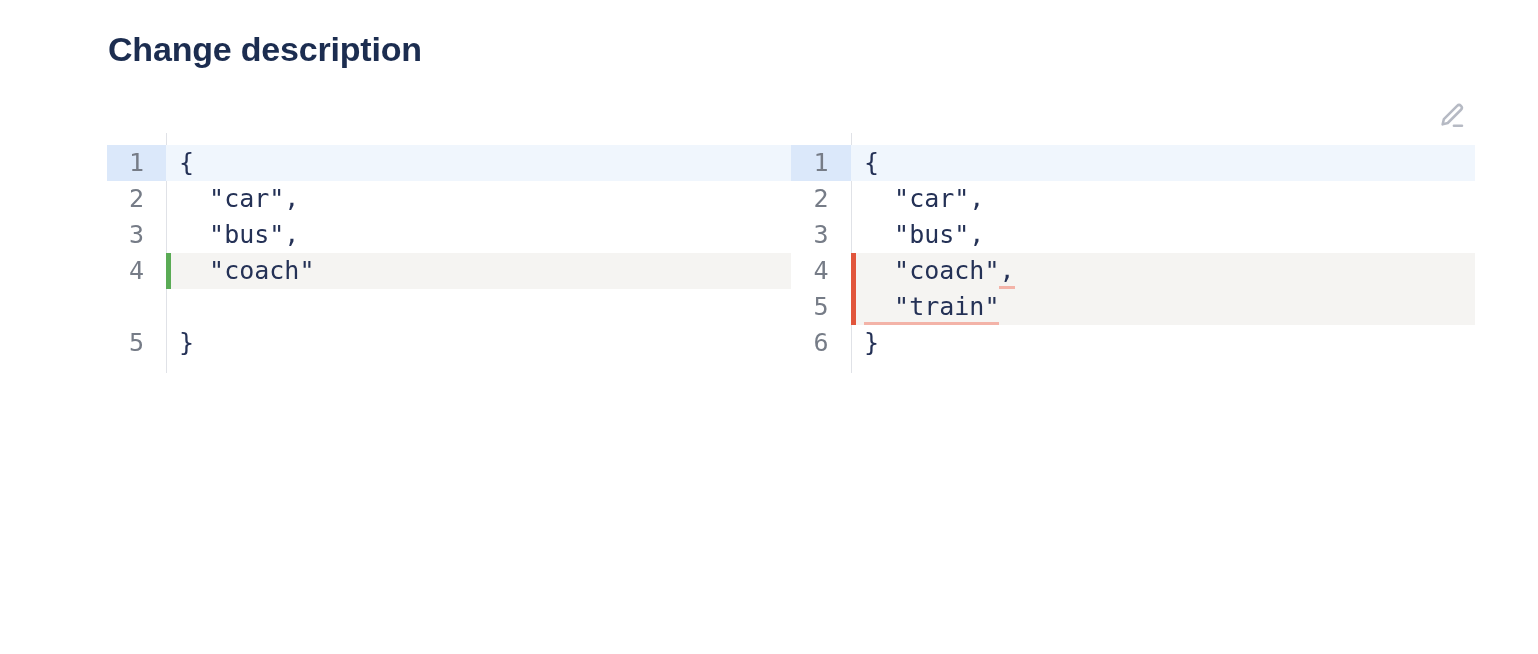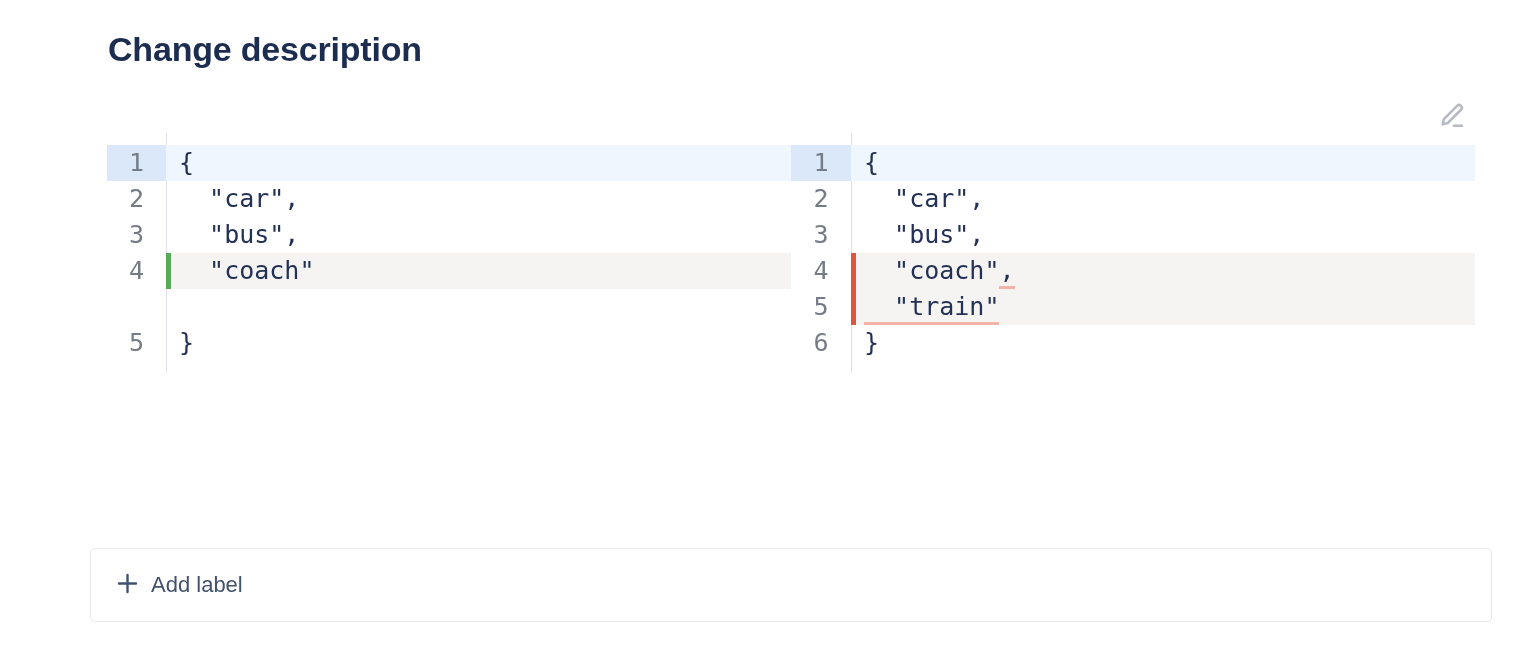--- a/index.html
+++ b/index.html
@@ -148,22 +148,14 @@
           <div class="gutter">5</div>
           <div class="code"><span class="seg-u">  "train"</span></div>
         </div>
         <div class="row normal">
           <div class="gutter">6</div>
           <div class="code"><span>}</span></div>
         </div>
       </div>
   </div>
 
-  <button class="add-label-btn">
-    <span>
-      <svg viewBox="0 0 23 23">
-          <path d="M11.5 3v17M3 11.5h17"></path>
-        </svg>
-    </span>
-    <span class="lbl">Add label</span>
-  </button>
 
 </div>
 
 </body></html>

